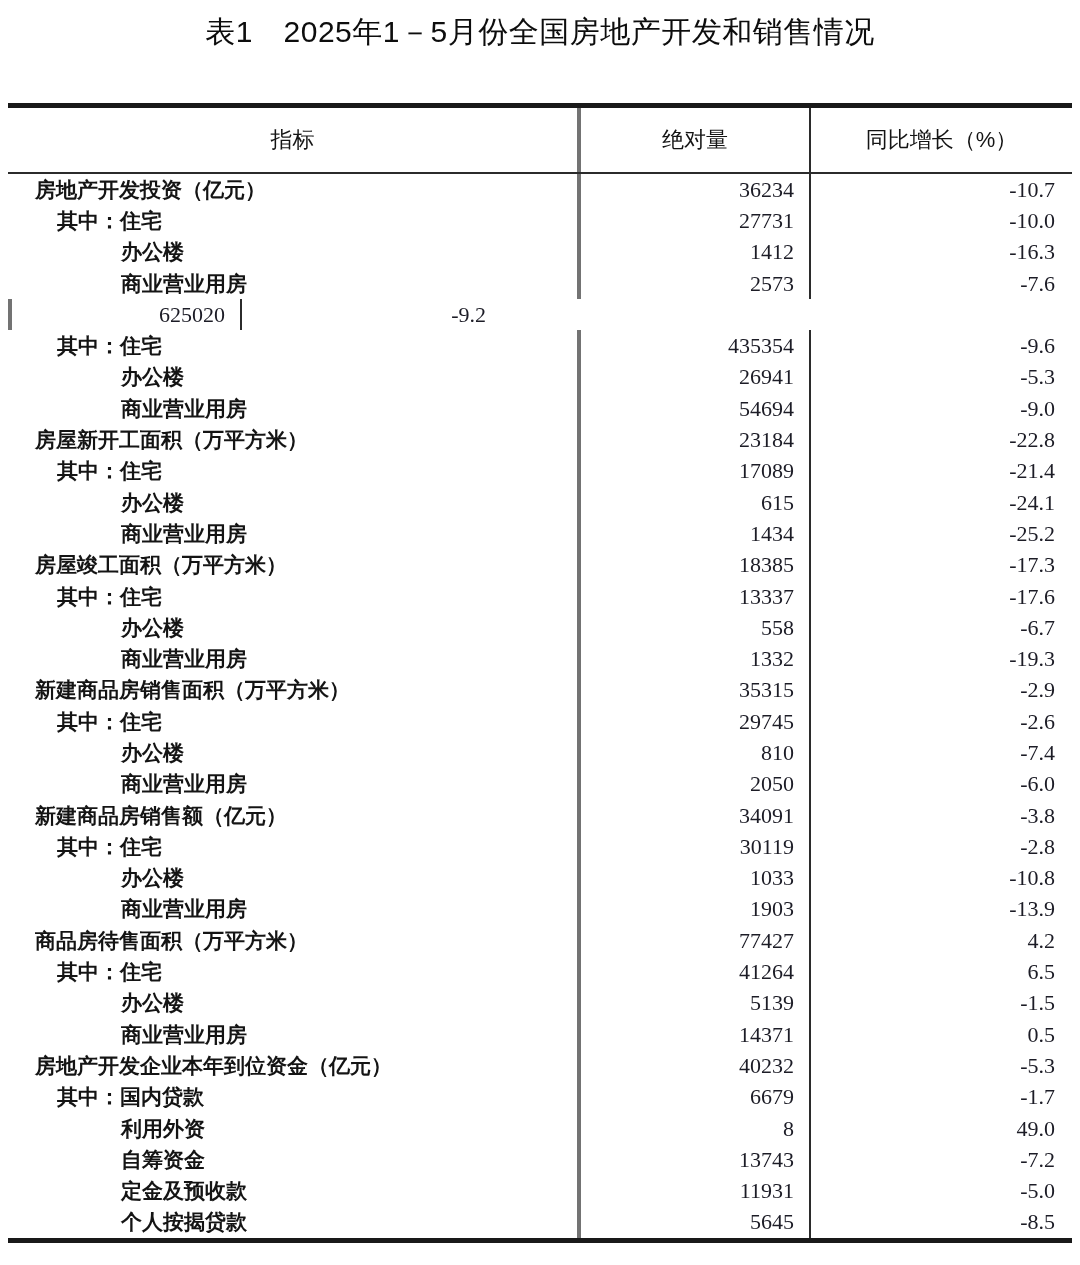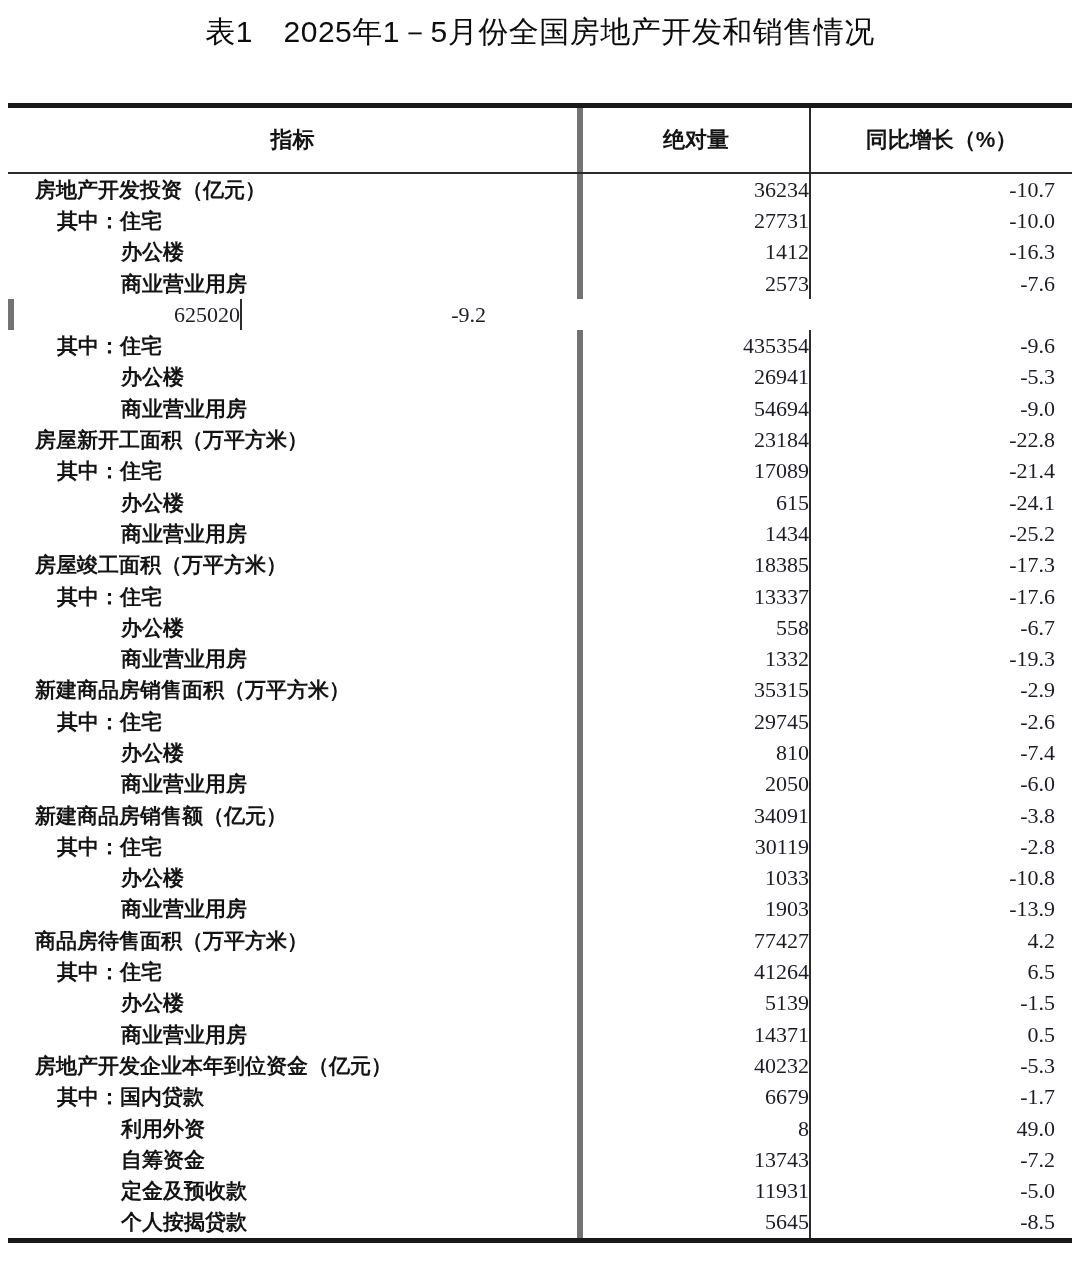--- a/index.html
+++ b/index.html
@@ -23,37 +23,37 @@
   .table-wrap {
     position:absolute; left:8px; top:103px; width:1064px;
     border-top:5px solid #191919;
     border-bottom:5px solid #191919;
   }
   .tr { display:flex; width:100%; }
   .thead .tr { height:66px; border-bottom:2px solid #2b2b2b; }
   .tbody .tr { height:31.3px; }
   .td, .th { display:flex; align-items:center; overflow:hidden; }
   .c1 { width:569px; }
-  .c2 { width:232px; border-left:6px solid #737373; }
+  .c2 { width:232px; border-left:4px solid #737373; }
   .c3 { width:263px; border-left:2px solid #2b2b2b; }
-  .th { justify-content:center; font-size:22px; font-weight:bold; color:#141414; }
+  .th { justify-content:center; font-size:22px; font-weight:normal; color:#141414; }
   .td.c1 {
     font-size:21px; font-weight:bold; color:#141414;
     white-space:nowrap;
   }
   .td.c1.lvl0 { padding-left:27px;text-align:center; }
   .td.c1.lvl1 { padding-left:49px; }
   .td.c1.lvl2 { padding-left:113px;text-align:right; }
   .td.c2, .td.c3 {
     justify-content:flex-end;
     font-family:"Liberation Serif", serif;
     font-size:22px;
     color:#1c1c26;
   }
-  .td.c2 { }
+  .td.c2 { padding-right:15px; }
   .td.c3 { padding-right:17px; }
 </style>
 </head>
 <body>
 
 <div class="page">
 
   <div class="title">表1　2025年1－5月份全国房地产开发和销售情况</div>
 
   <div class="table-wrap">

